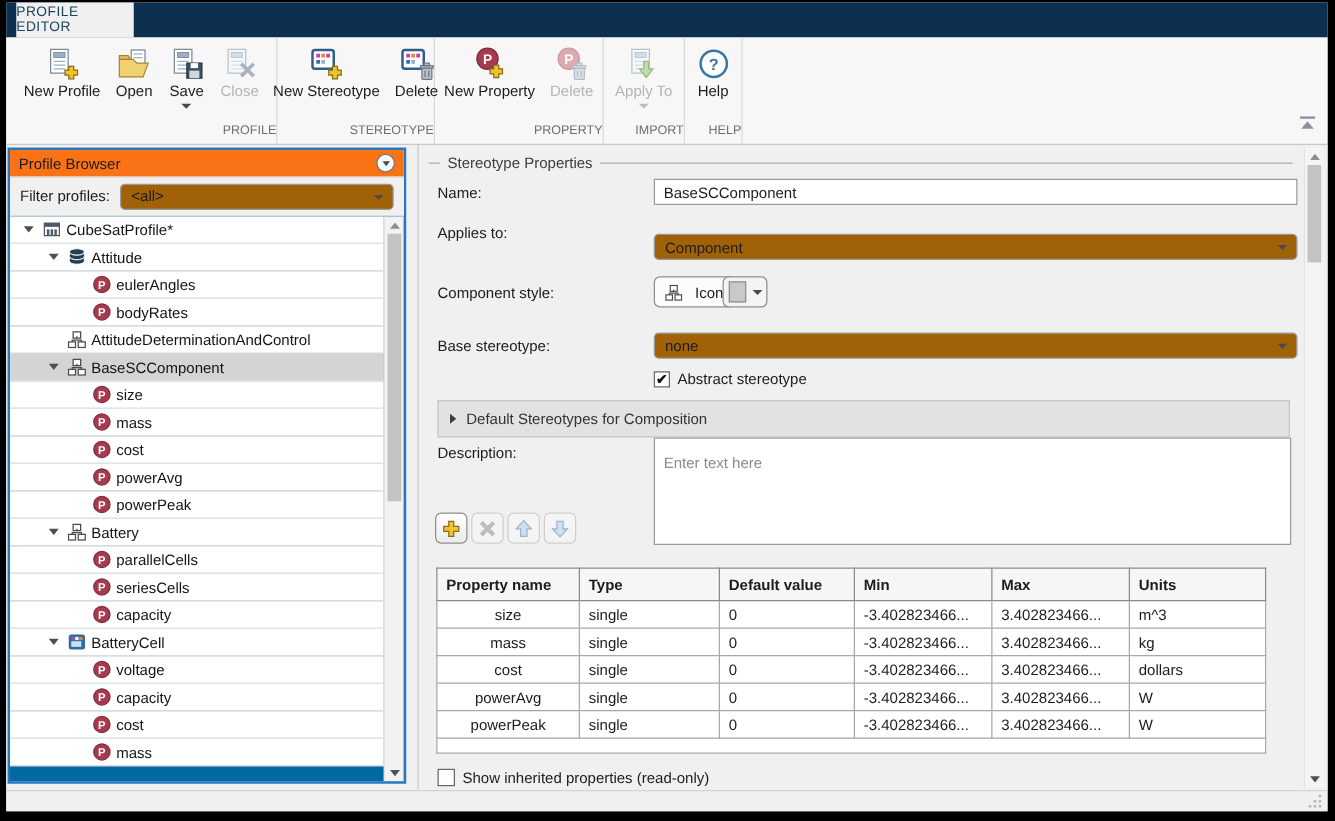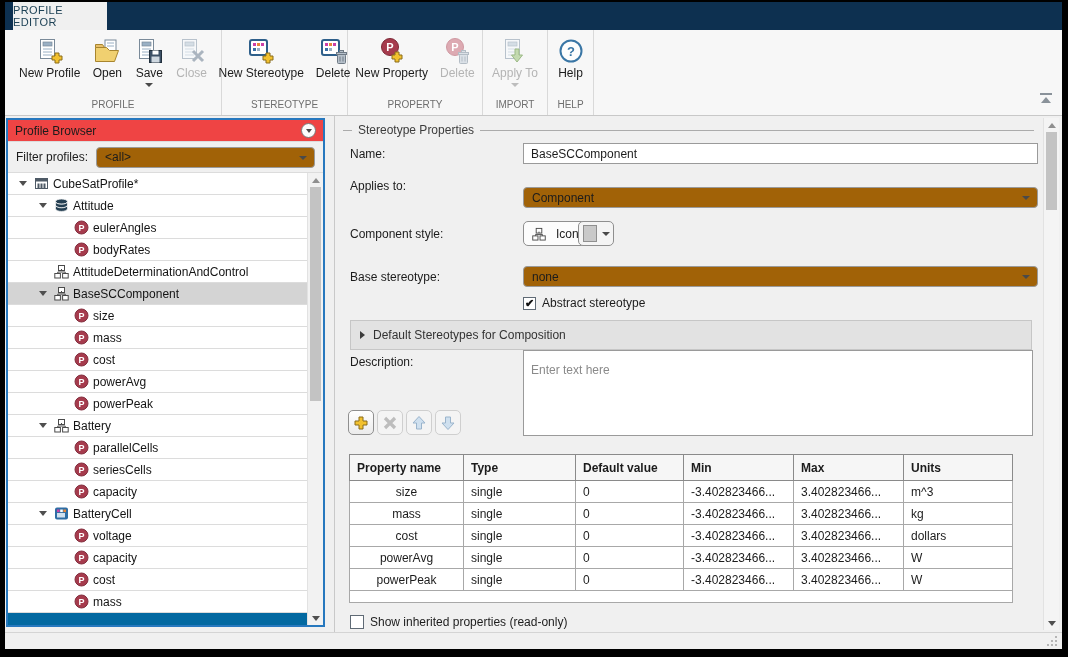--- a/index.html
+++ b/index.html
@@ -8,36 +8,36 @@
   .frame { position:absolute; top:2px; left:5px; right:6px; bottom:8px; background:#f0f0f0; display:flex; flex-direction:column; }
 
   
   .tabbar { height:28px; background:#0d3050; display:flex; align-items:stretch; flex:none; }
   .tab { margin-left:8px; width:94px; background:#f0f0f0; color:#1e4256; font-size:11px; display:flex; align-items:center; justify-content:center; letter-spacing:.4px; }
 
   
   .toolbar { height:86px; background:#f7f7f7; border-bottom:1px solid #c8c8c8; display:flex; position:relative; flex:none; }
   .tb-group { height:100%; border-right:1px solid #d9d9d9; display:flex; flex-direction:column; flex:none; }
   .tb-row { flex:1; display:flex; justify-content:center; align-items:flex-start; padding-top:5px; gap:2px; }
-  .tb-caption { height:16px; text-align:center; font-size:10px; color:#6e6e6e; }
+  .tb-caption { height:16px; text-align:right; font-size:10px; color:#6e6e6e; }
   .tb-btn { display:flex; flex-direction:column; align-items:center; padding:1px 5px; border-radius:3px; cursor:default; }
   .tb-icon { width:30px; height:30px; }
   .tb-icon svg { width:30px; height:30px; display:block; }
   .tb-label { font-size:12px; color:#1c1c1c; white-space:nowrap; margin-top:0px; }
   .tb-btn.disabled .tb-label { color:#b4b4b4; }
   .tb-caret { margin-top:3px; width:0; height:0; border-left:4px solid transparent; border-right:4px solid transparent; border-top:4px solid #4a4a4a; }
   .tb-caret.pale { border-top-color:#bdbdbd; }
   .collapse-btn { position:absolute; right:8px; bottom:10px; width:16px; height:12px; background:none; border:none; }
 
   
   .main { flex:1; position:relative; background:#f0f0f0; overflow:hidden; }
 
   
   .left-panel { position:absolute; left:1px; top:2px; width:319px; height:509px; border:2px solid #2778be; background:#fff; display:flex; flex-direction:column; }
-  .pb-header { height:22px; background:#ef4444; border-bottom:1px solid #dcdcdc; font-size:12px; color:#1c1c1c; display:flex; align-items:center; padding:0 7px; flex:none; }
+  .pb-header { height:22px; background:#f97316; border-bottom:1px solid #dcdcdc; font-size:12px; color:#1c1c1c; display:flex; align-items:center; padding:0 7px; flex:none; }
   .circle-chevron { margin-left:auto; width:15px; height:15px; border:1px solid #7a7a7a; border-radius:50%; display:flex; align-items:center; justify-content:center; background:#fdfdfd; }
   .circle-chevron i { width:0; height:0; border-left:3px solid transparent; border-right:3px solid transparent; border-top:4px solid #4a4a4a; }
   .pb-filter { height:31px; background:#f0f0f0; border-bottom:1px solid #dcdcdc; display:flex; align-items:center; gap:8px; padding:0 8px; font-size:12px; color:#1c1c1c; flex:none; }
   .dropdown { height:21px; background:#a16207; border:1px solid #9a9a9a; border-radius:4px; display:flex; align-items:center; padding:0 8px; font-size:12px; color:#1c1c1c; position:relative; }
   .dropdown .dd-caret { position:absolute; right:7px; top:8px; width:0; height:0; border-left:4px solid transparent; border-right:4px solid transparent; border-top:4px solid #4a4a4a; }
   .pb-filter .dropdown { flex:1; }
   .pb-tree { flex:1; position:relative; background:#0369a1; overflow:hidden; }
   .tree-rows { position:absolute; top:0; left:0; right:16px; bottom:0; }
   .tree-row { height:22px; border-bottom:1px solid #dcdcdc; display:flex; align-items:center; font-size:12px; color:#141414; gap:4px; background:#fff; }
   .tree-row.selected { background:#d4d4d4; }

